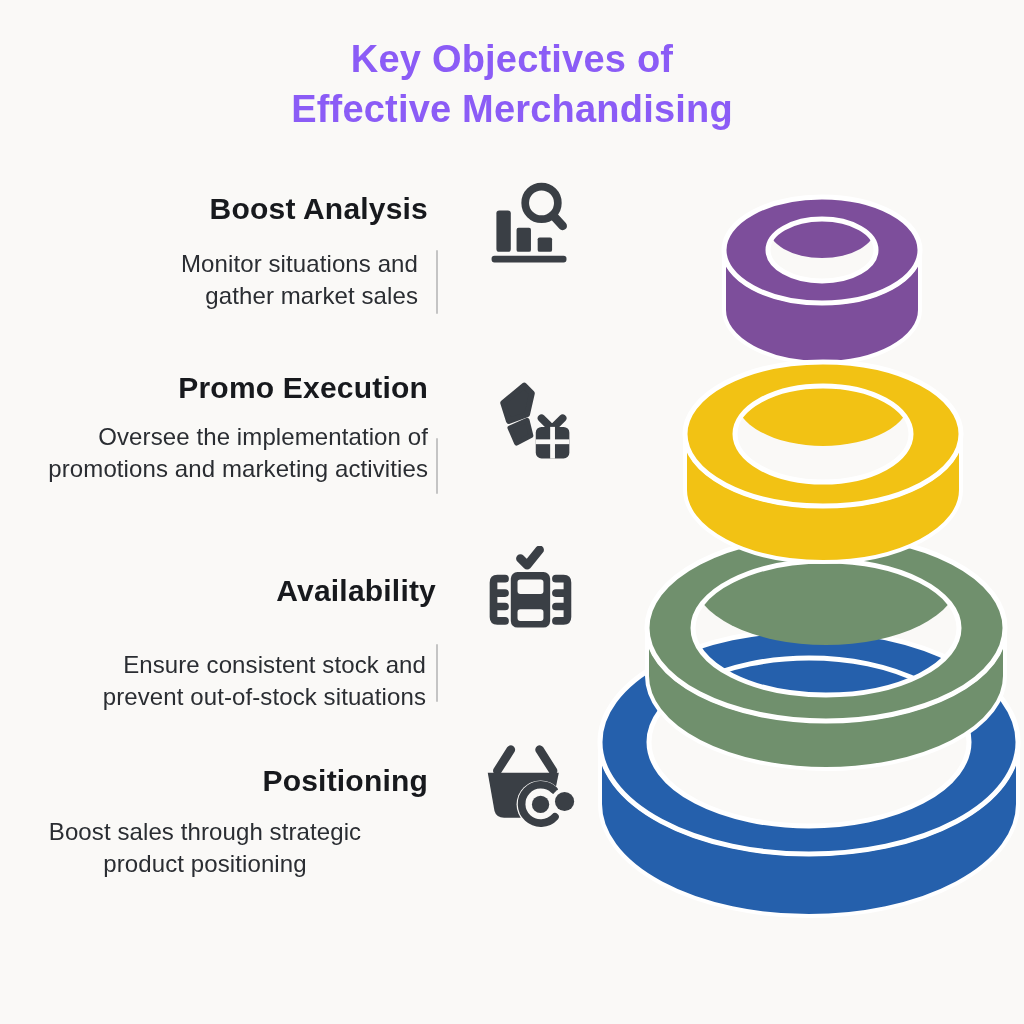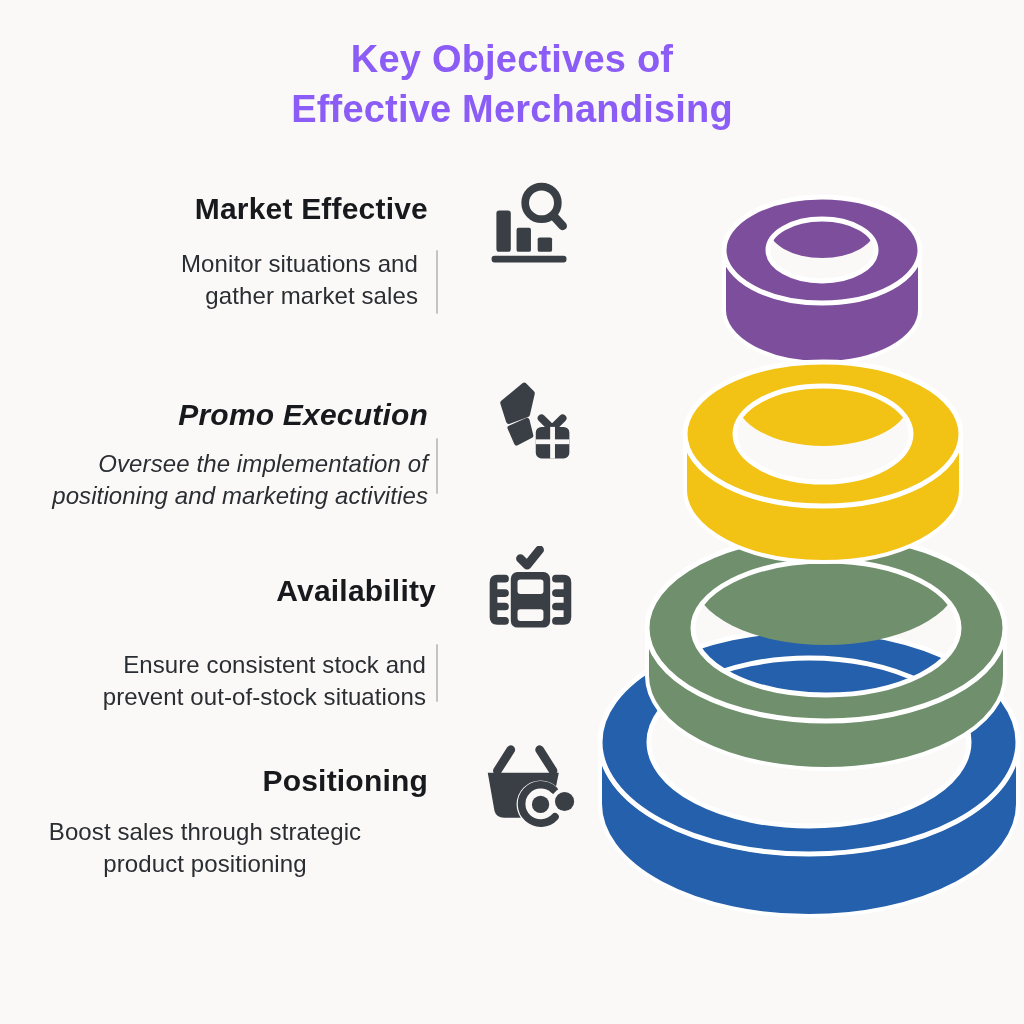--- a/index.html
+++ b/index.html
@@ -16,21 +16,21 @@
   }
   .item{position:absolute;left:0;width:428px;text-align:right;}
   .item h2{
     margin:0;font-size:30px;font-weight:700;color:#17191d;letter-spacing:0.2px;
   }
   .item p{
     margin:0;font-size:24px;font-weight:400;color:#2a2d32;line-height:1.32;
     letter-spacing:0.1px;
   }
   .s1{top:192px;} .s1 p{margin-top:22px;margin-right:10px;}
-  .s2{top:398px;font-style:italic;} .s2 p{margin-top:16px;}
+  .s2{top:371px;} .s2 p{margin-top:16px;}
   .s3{top:574px;padding-left:8px;} .s3 p{margin-top:41px;margin-right:10px;}
   .s4{top:764px;} .s4 p{margin-top:18px;margin-right:18px;text-align:center;}
   .divider{
     position:absolute;left:436px;width:2px;background:#c4c4c4;border-radius:1px;
   }
   .d1{top:250px;height:64px;}
   .d2{top:438px;height:56px;}
   .d3{top:644px;height:58px;}
   .icon{position:absolute;left:482px;width:96px;height:96px;}
   .i1{top:176px;} .i2{top:376px;} .i3{top:546px;} .i4{top:742px;}
@@ -39,38 +39,38 @@
 </style>
 </head>
 <body>
 
 <div class="title">
   <div>Key Objectives of</div>
   <div>Effective Merchandising</div>
 </div>
 
 <section class="item s1">
-  <h2>Market Effective</h2>
+  <h2>Boost Analysis</h2>
   <p><span>Monitor situations and</span><br><span>gather market sales</span></p>
 </section>
 <div class="divider d1"></div>
 <div class="icon i1">
   <svg viewBox="0 0 100 100" fill="none">
     <rect x="10" y="83" width="78" height="7" rx="3" fill="#3a3f45"></rect>
     <rect x="15" y="36" width="15" height="43" rx="3" fill="#3a3f45"></rect>
     <rect x="36" y="54" width="15" height="25" rx="2" fill="#3a3f45"></rect>
     <rect x="58" y="64" width="15" height="15" rx="2" fill="#3a3f45"></rect>
     <circle cx="62" cy="28" r="17" stroke="#3a3f45" stroke-width="8"></circle>
     <line x1="74" y1="41" x2="84" y2="52" stroke="#3a3f45" stroke-width="9" stroke-linecap="round"></line>
   </svg>
 </div>
 
 <section class="item s2">
   <h2>Promo Execution</h2>
-  <p><span>Oversee the implementation of</span><br><span>positioning and marketing activities</span></p>
+  <p><span>Oversee the implementation of</span><br><span>promotions and marketing activities</span></p>
 </section>
 <div class="divider d2"></div>
 <div class="icon i2">
   <svg viewBox="0 0 100 100" fill="none">
     <path d="M22 28 L44 10 L52 18 L47 40 L28 47 Z" fill="#3a3f45" stroke="#3a3f45" stroke-width="6" stroke-linejoin="round"></path>
     <path d="M29 54 L47 46 L51 62 L36 70 Z" fill="#3a3f45" stroke="#3a3f45" stroke-width="5" stroke-linejoin="round"></path>
     <path d="M62 44 L72 54 M84 44 L74 54" stroke="#3a3f45" stroke-width="8" stroke-linecap="round"></path>
     <rect x="56" y="53" width="35" height="33" rx="6" fill="#3a3f45"></rect>
     <rect x="71" y="53" width="5" height="33" fill="#faf9f7"></rect>
     <rect x="56" y="66" width="35" height="5" fill="#faf9f7"></rect>

